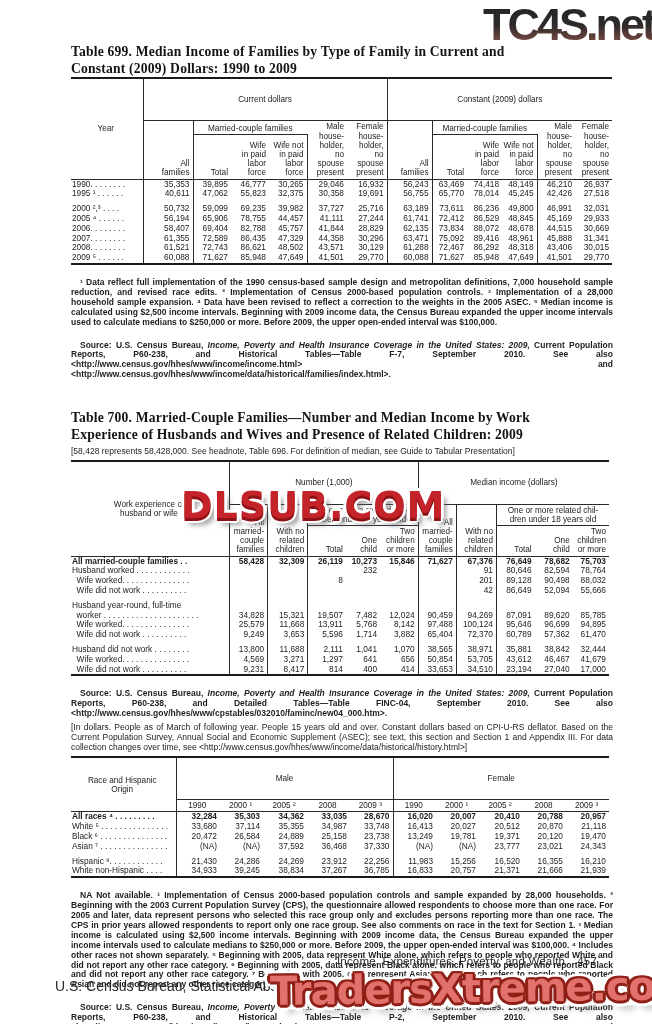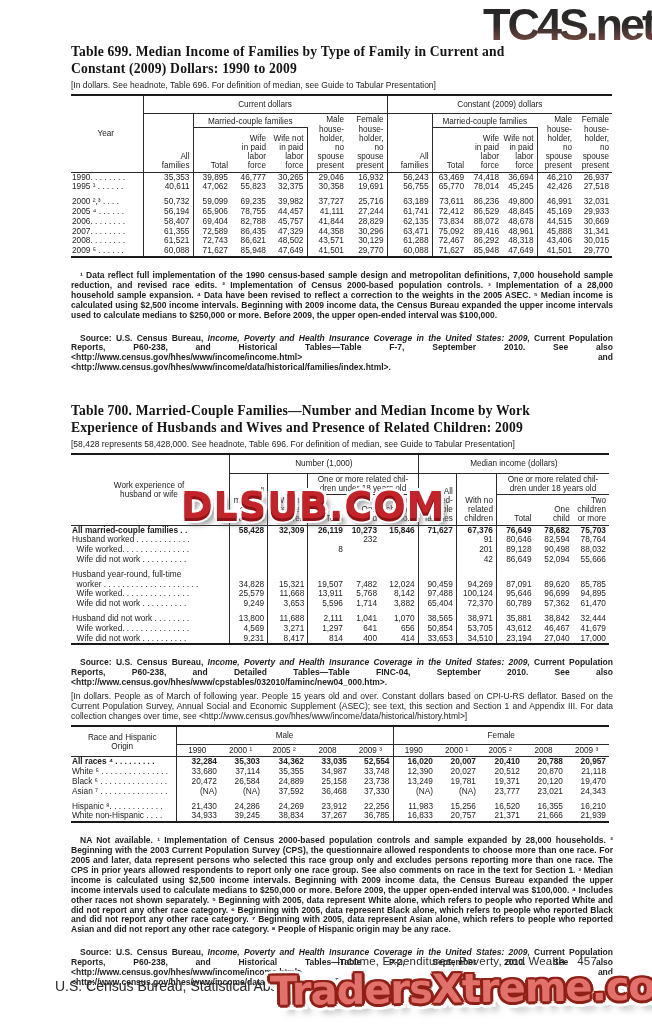--- a/index.html
+++ b/index.html
@@ -16,21 +16,21 @@
     font-size:13.6px; line-height:16.6px; color:#141414;
     white-space:pre-line; letter-spacing:0.2px; text-align:justify;
   }
   .headnote { font-size:8.5px; line-height:10px; margin:3px 0 4px 0; color:#222; text-align:justify; }
 
   table { border-collapse:collapse; table-layout:fixed; width:538px;
           border-top:2px solid #1a1a1a; border-bottom:2px solid #1a1a1a; }
   th, td { padding:0; font-weight:normal; }
   thead th { font-size:8.2px; line-height:9.2px; vertical-align:bottom;
              white-space:pre-line; padding:1px 3px 1px 1px; color:#1c1c1c; }
-  th.grp  { text-align:center; vertical-align:middle; padding:4px 0; }
+  th.grp  { text-align:center; vertical-align:middle; padding:16px 0; }
   th.grp2 { text-align:center; vertical-align:bottom; padding:1px 0; }
   th.stub { vertical-align:middle; }
   th.colh { text-align:right; }
   th.colc { text-align:center; }
   th.hb   { border-bottom:1px solid #2a2a2a; }
   .vr     { border-right:1px solid #2a2a2a; }
 
   tbody tr:first-child td { border-top:1px solid #2a2a2a; }
   tbody td { font-size:8.3px; line-height:9.8px; text-align:right;
              vertical-align:bottom; padding:0 3px 0 0; }
@@ -94,21 +94,20 @@
   }
 </style>
 </head>
 <body>
 
 <div class="page">
 
   <div class="sec-699">
     <div class="tbl-title">Table 699. Median Income of Families by Type of Family in Current and
 Constant (2009) Dollars: 1990 to 2009</div>
-    <div class="headnote">[In dollars. See headnote, Table 696. For definition of median, see Guide to Tabular Presentation]</div>
     <table id="t699">
       <colgroup>
         <col style="width:72px">
           <col style="width:50px">
           <col style="width:38px">
           <col style="width:38px">
         <col style="width:38px">
           <col style="width:40px">
           <col style="width:40px">
           <col style="width:45px">
@@ -182,21 +181,21 @@
             <td class="lbl">1990. . . . . . . .</td>
             <td>35,353</td>
             <td>39,895</td>
             <td>46,777</td>
             <td>30,265</td>
             <td>29,046</td>
             <td>16,932</td>
             <td>56,243</td>
             <td>63,469</td>
             <td>74,418</td>
-            <td>36,694</td>
+            <td>48,149</td>
             <td>46,210</td>
             <td>26,937</td>
           </tr>
           <tr>
             <td class="lbl">1995 ¹ . . . . . .</td>
             <td>40,611</td>
             <td>47,062</td>
             <td>55,823</td>
             <td>32,375</td>
             <td>30,358</td>
@@ -537,35 +536,35 @@
           <th class="colc">2009 ³</th>
         </tr>
       </thead>
       <tbody>
           <tr class="bold">
             <td class="lbl">All races ⁴ . . . . . . . . .</td>
             <td>32,284</td>
             <td>35,303</td>
             <td>34,362</td>
             <td>33,035</td>
-            <td>52,554</td>
+            <td>28,670</td>
             <td>16,020</td>
             <td>20,007</td>
             <td>20,410</td>
             <td>20,788</td>
             <td>20,957</td>
           </tr>
           <tr>
             <td class="lbl">White ⁵ . . . . . . . . . . . . . . .</td>
             <td>33,680</td>
             <td>37,114</td>
             <td>35,355</td>
             <td>34,987</td>
             <td>33,748</td>
-            <td>12,390</td>
+            <td>16,413</td>
             <td>20,027</td>
             <td>20,512</td>
             <td>20,870</td>
             <td>21,118</td>
           </tr>
           <tr>
             <td class="lbl">Black ⁶ . . . . . . . . . . . . . . .</td>
             <td>20,472</td>
             <td>26,584</td>
             <td>24,889</td>

